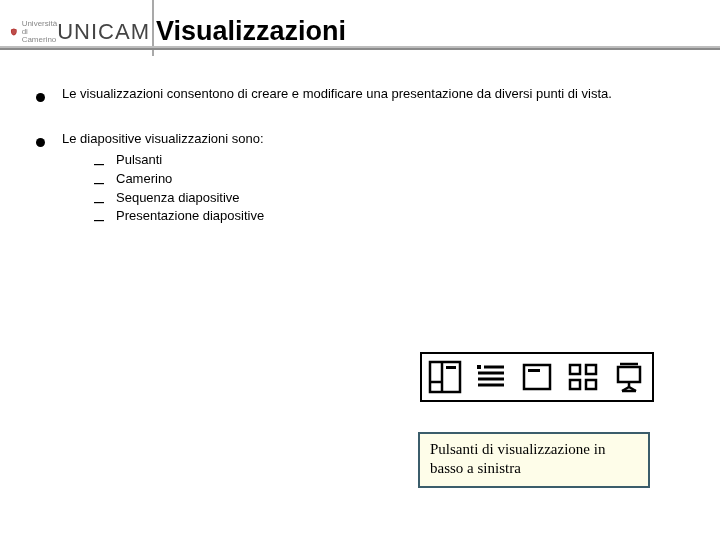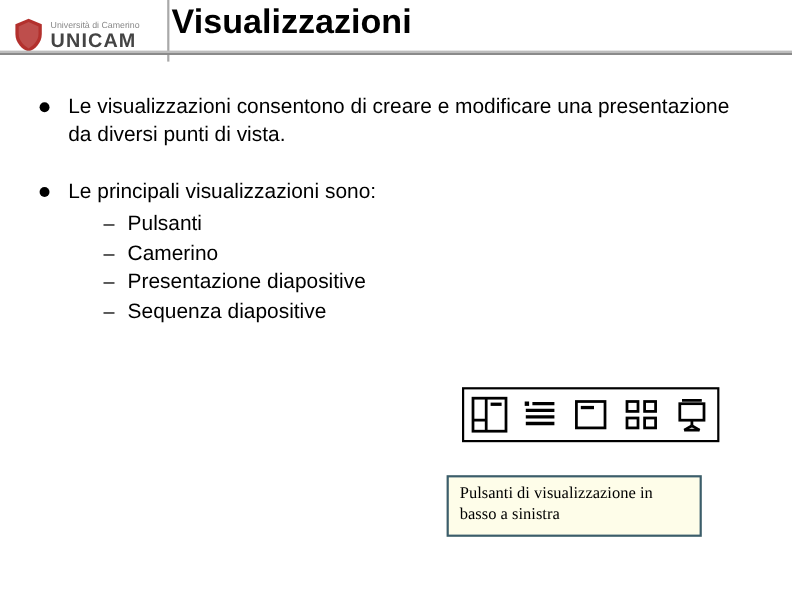--- a/index.html
+++ b/index.html
@@ -33,37 +33,37 @@
     display: flex;
     align-items: center;
   }
   .crest {
     width: 32px;
     height: 34px;
     margin-right: 4px;
   }
   .logo-text {
     display: flex;
-    flex-direction: column;
+    flex-direction: row;
     line-height: 1;
     font-size: 8px;
     color: #888;
   }
   .logo-unicam {
-    font-size: 18px;
-    font-weight: bold;
+    font-size: 22px;
+    font-weight: normal;
     letter-spacing: 1px;
     color: #444;
     margin-top: 1px;
   }
   .title {
     position: absolute;
     left: 156px;
-    top: 2px;
-    font-size: 31px;
+    top: 16px;
+    font-size: 27px;
     font-weight: bold;
     color: #000;
   }
   .header-rule {
     position: absolute;
     left: 0;
     right: 0;
     top: 46px;
     height: 4px;
     background: linear-gradient(to bottom, #bdbdbd 0%, #bdbdbd 50%, #8a8a8a 50%, #8a8a8a 100%);
@@ -75,21 +75,21 @@
     width: 2px;
     height: 56px;
     background: #a9a9a9;
   }
   
   .body {
     position: absolute;
     left: 36px;
     right: 44px;
     top: 86px;
-    font-size: 19px;
+    font-size: 13px;
     line-height: 1.3;
   }
   .bullet1 {
     position: relative;
     padding-left: 26px;
     margin-bottom: 28px;
   }
   .bullet1::before {
     content: "";
     position: absolute;
@@ -132,21 +132,21 @@
     align-items: center;
     justify-content: center;
   }
   .view-btn svg {
     width: 34px;
     height: 34px;
   }
   
   .caption-box {
     position: absolute;
-    right: 82px;
+    right: 70px;
     top: 432px;
     width: 232px;
     box-sizing: border-box;
     border: 2px solid #3b5d6b;
     background: #fefde9;
     padding: 6px 10px 8px 10px;
     font-family: Georgia, 'Times New Roman', serif;
     font-size: 15px;
     line-height: 1.25;
     color: #000;
@@ -171,26 +171,26 @@
     <div class="header-vline"></div>
     <div class="title">Visualizzazioni</div>
     <div class="header-rule"></div>
   </div>
 
   <div class="body">
     <div class="bullet1">
       <span>Le visualizzazioni consentono di creare e modificare una presentazione da diversi punti di vista.</span>
     </div>
     <div class="bullet1">
-      <span>Le principali visualizzazioni sono:</span>
+      <span>Le diapositive visualizzazioni sono:</span>
       <div class="sub-list">
         <div class="bullet2"><span>Pulsanti</span></div>
         <div class="bullet2"><span>Camerino</span></div>
+        <div class="bullet2"><span>Sequenza diapositive</span></div>
         <div class="bullet2"><span>Presentazione diapositive</span></div>
-        <div class="bullet2"><span>Sequenza diapositive</span></div>
       </div>
     </div>
   </div>
 
   <div class="button-row">
     <div class="view-btn" title="normal-view-icon">
       <svg viewBox="0 0 34 34">
         <rect x="2" y="2" width="30" height="30" fill="none" stroke="#000" stroke-width="2.5"></rect>
         <line x1="14" y1="2" x2="14" y2="32" stroke="#000" stroke-width="2.5"></line>
         <line x1="2" y1="22" x2="14" y2="22" stroke="#000" stroke-width="2.5"></line>

